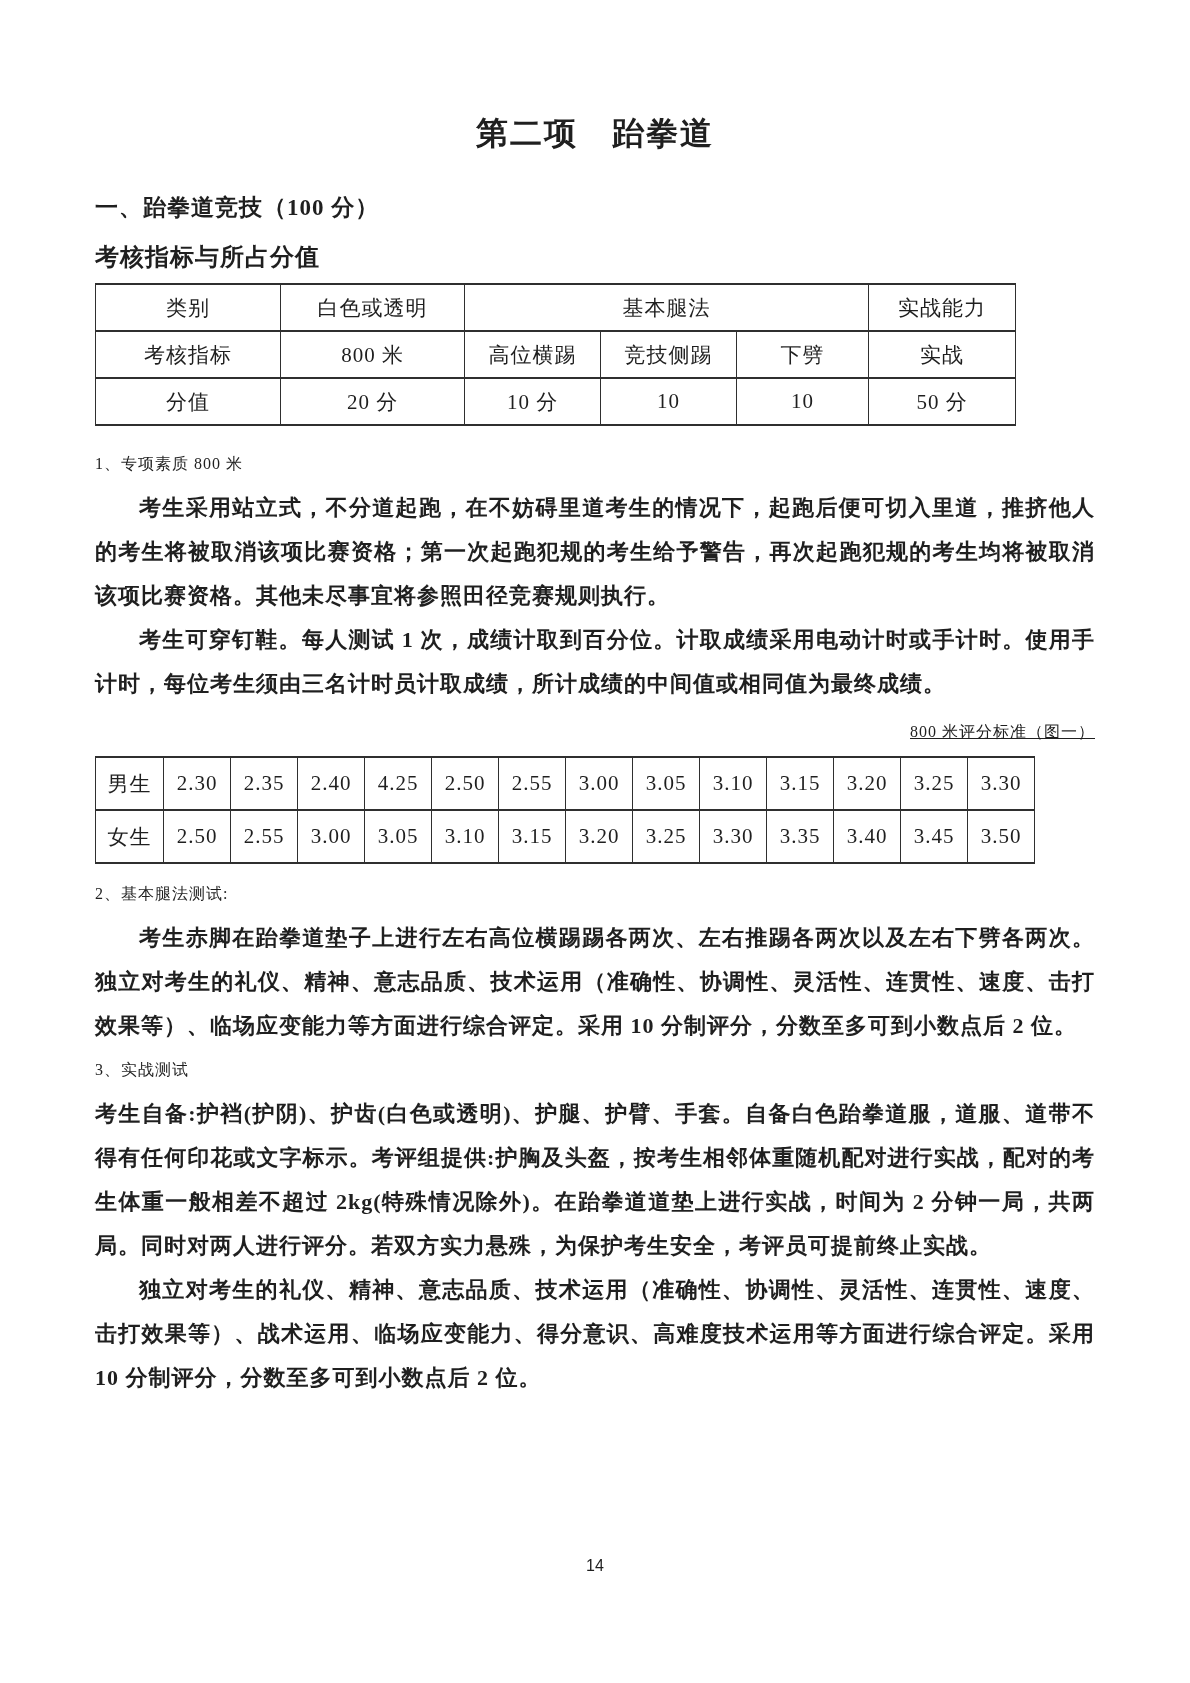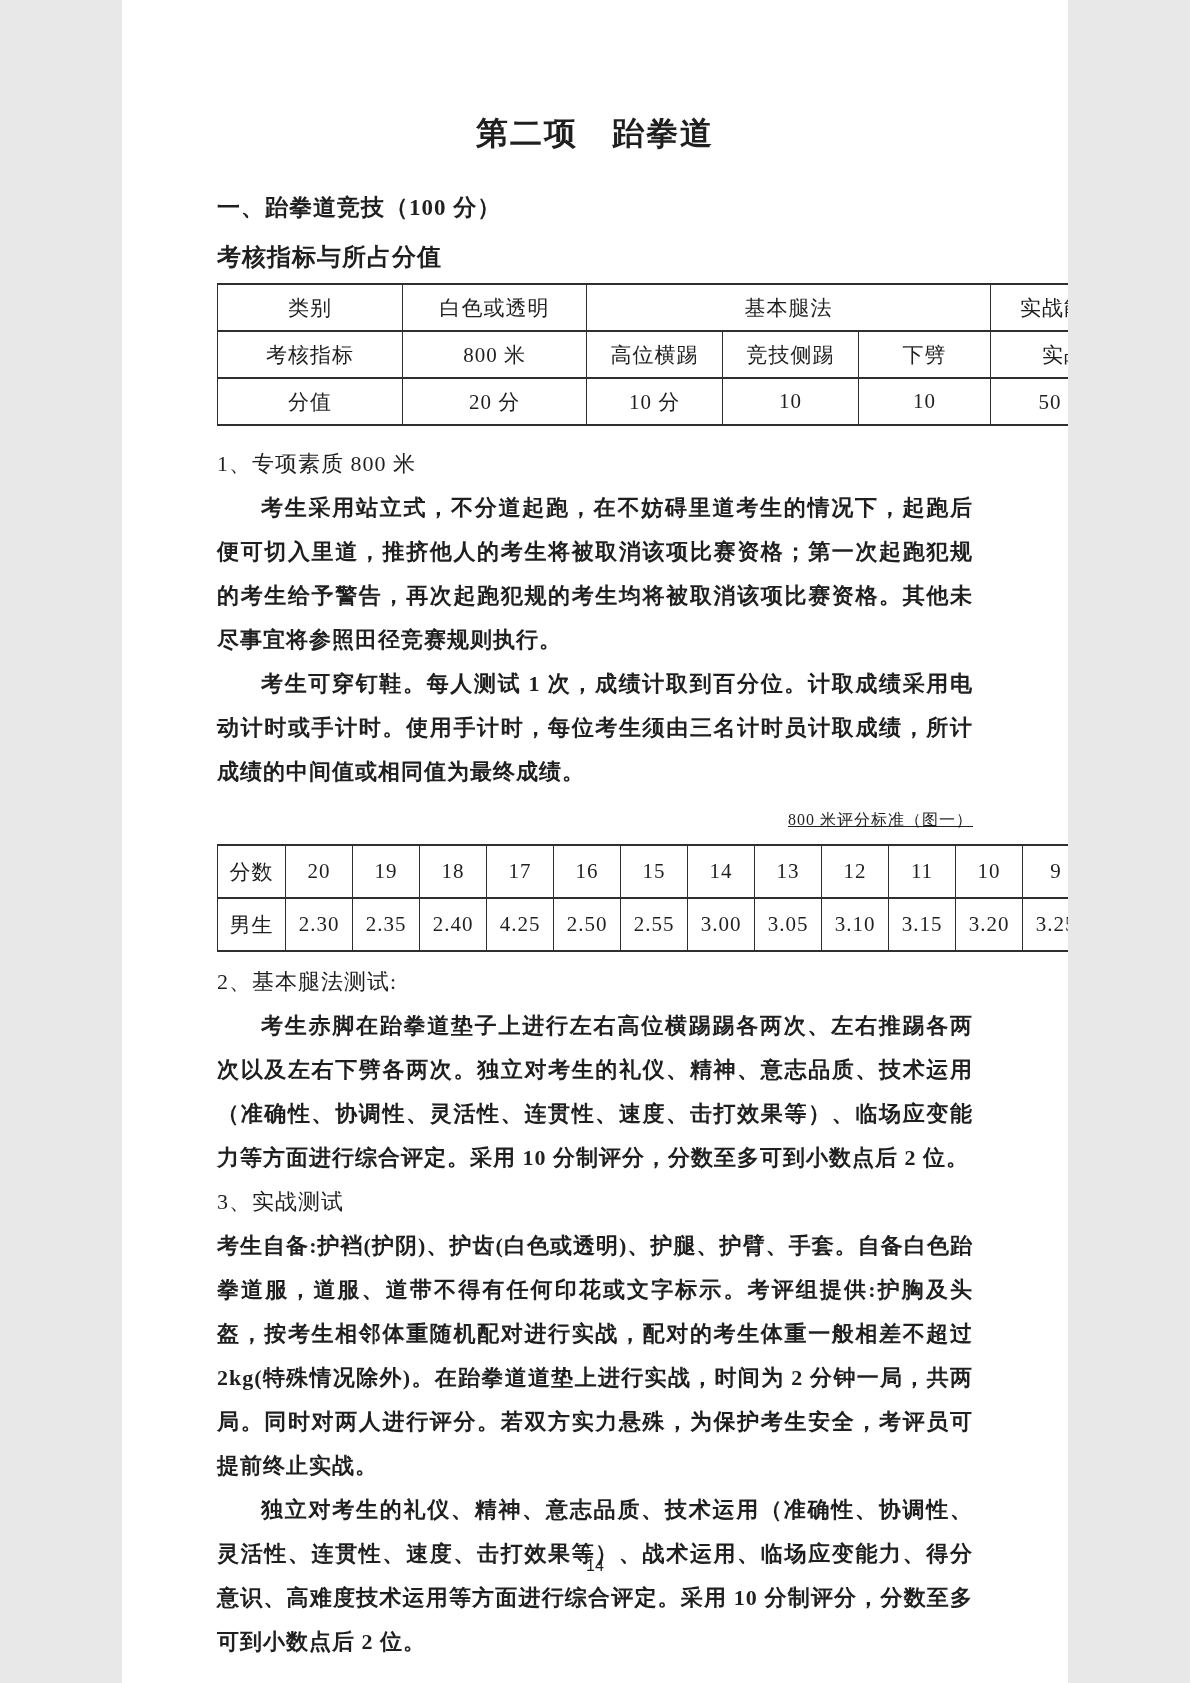--- a/index.html
+++ b/index.html
@@ -1,18 +1,18 @@
 <!DOCTYPE html>
 <html><head>
 <meta charset="utf-8">
 <style>
   html, body { margin: 0; padding: 0; background: #e8e8e8; }
   .page {
     position: relative;
-    width: 946px;
+    width: 1190px;
     height: 1683px;
     margin: 0 auto;
     background: #ffffff;
     box-sizing: border-box;
     padding: 112px 95px 0 95px;
     font-family: "Liberation Serif", "DejaVu Serif", serif;
     color: #1f1f1f;
     overflow: hidden;
   }
   .doc-title {
@@ -50,21 +50,21 @@
     letter-spacing: 1px;
     overflow: hidden;
     white-space: nowrap;
   }
   table.alloc-table { width: 920px; }
   table.alloc-table td { height: 45px; }
   table.std-table { width: 940px; }
   table.std-table td { height: 51px; }
   .item-heading {
     margin: 16px 0 0 0;
-    font-size: 22px;
+    font-size: 16px;
     font-weight: normal;
     letter-spacing: 1px;
     line-height: 44px;
   }
   .para {
     margin: 0;
     font-size: 22px;
     line-height: 44px;
     letter-spacing: 1px;
     text-align: justify;
@@ -155,52 +155,52 @@
         <col style="width:67px">
         <col style="width:67px">
         <col style="width:67px">
       <col style="width:67px">
         <col style="width:67px">
         <col style="width:67px">
         <col style="width:67px">
       <col style="width:67px">
     </colgroup>
     <tbody>
-      <tr>
-        <td>分数</td>
-        <td>20</td>
-        <td>19</td>
-        <td>18</td>
-        <td>17</td>
-        <td>16</td>
-        <td>15</td>
-        <td>14</td>
-        <td>13</td>
-        <td>12</td>
-        <td>11</td>
-        <td>10</td>
-        <td>9</td>
-        <td>8</td>
-      </tr>
       <tr>
         <td>男生</td>
         <td>2.30</td>
         <td>2.35</td>
         <td>2.40</td>
         <td>4.25</td>
         <td>2.50</td>
         <td>2.55</td>
         <td>3.00</td>
         <td>3.05</td>
         <td>3.10</td>
         <td>3.15</td>
         <td>3.20</td>
         <td>3.25</td>
         <td>3.30</td>
       </tr>
+      <tr>
+        <td>女生</td>
+        <td>2.50</td>
+        <td>2.55</td>
+        <td>3.00</td>
+        <td>3.05</td>
+        <td>3.10</td>
+        <td>3.15</td>
+        <td>3.20</td>
+        <td>3.25</td>
+        <td>3.30</td>
+        <td>3.35</td>
+        <td>3.40</td>
+        <td>3.45</td>
+        <td>3.50</td>
+      </tr>
     </tbody>
   </table>
 
   <p class="item-heading" style="margin-top:8px">2、基本腿法测试:</p>
   <p class="para indent">考生赤脚在跆拳道垫子上进行左右高位横踢踢各两次、左右推踢各两次以及左右下劈各两次。独立对考生的礼仪、精神、意志品质、技术运用（准确性、协调性、灵活性、连贯性、速度、击打效果等）、临场应变能力等方面进行综合评定。采用 10 分制评分，分数至多可到小数点后 2 位。</p>
 
   <p class="item-heading" style="margin-top:0">3、实战测试</p>
   <p class="para">考生自备:护裆(护阴)、护齿(白色或透明)、护腿、护臂、手套。自备白色跆拳道服，道服、道带不得有任何印花或文字标示。考评组提供:护胸及头盔，按考生相邻体重随机配对进行实战，配对的考生体重一般相差不超过 2kg(特殊情况除外)。在跆拳道道垫上进行实战，时间为 2 分钟一局，共两局。同时对两人进行评分。若双方实力悬殊，为保护考生安全，考评员可提前终止实战。</p>
   <p class="para indent">独立对考生的礼仪、精神、意志品质、技术运用（准确性、协调性、灵活性、连贯性、速度、击打效果等）、战术运用、临场应变能力、得分意识、高难度技术运用等方面进行综合评定。采用 10 分制评分，分数至多可到小数点后 2 位。</p>
 

